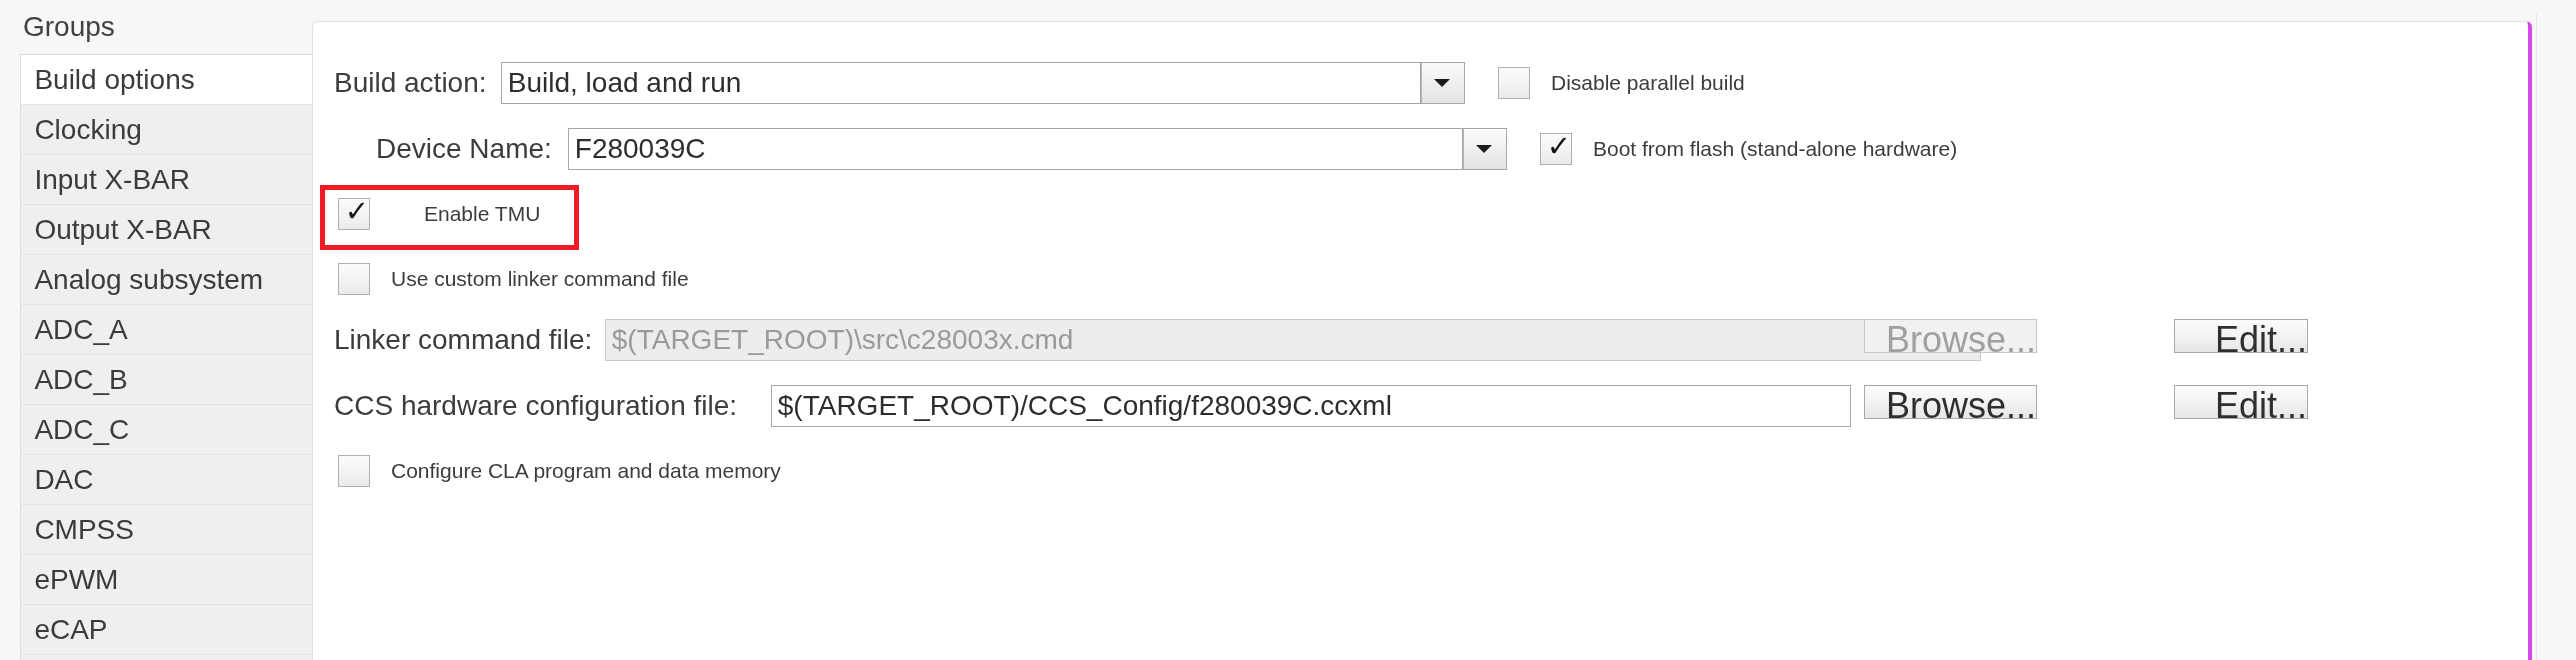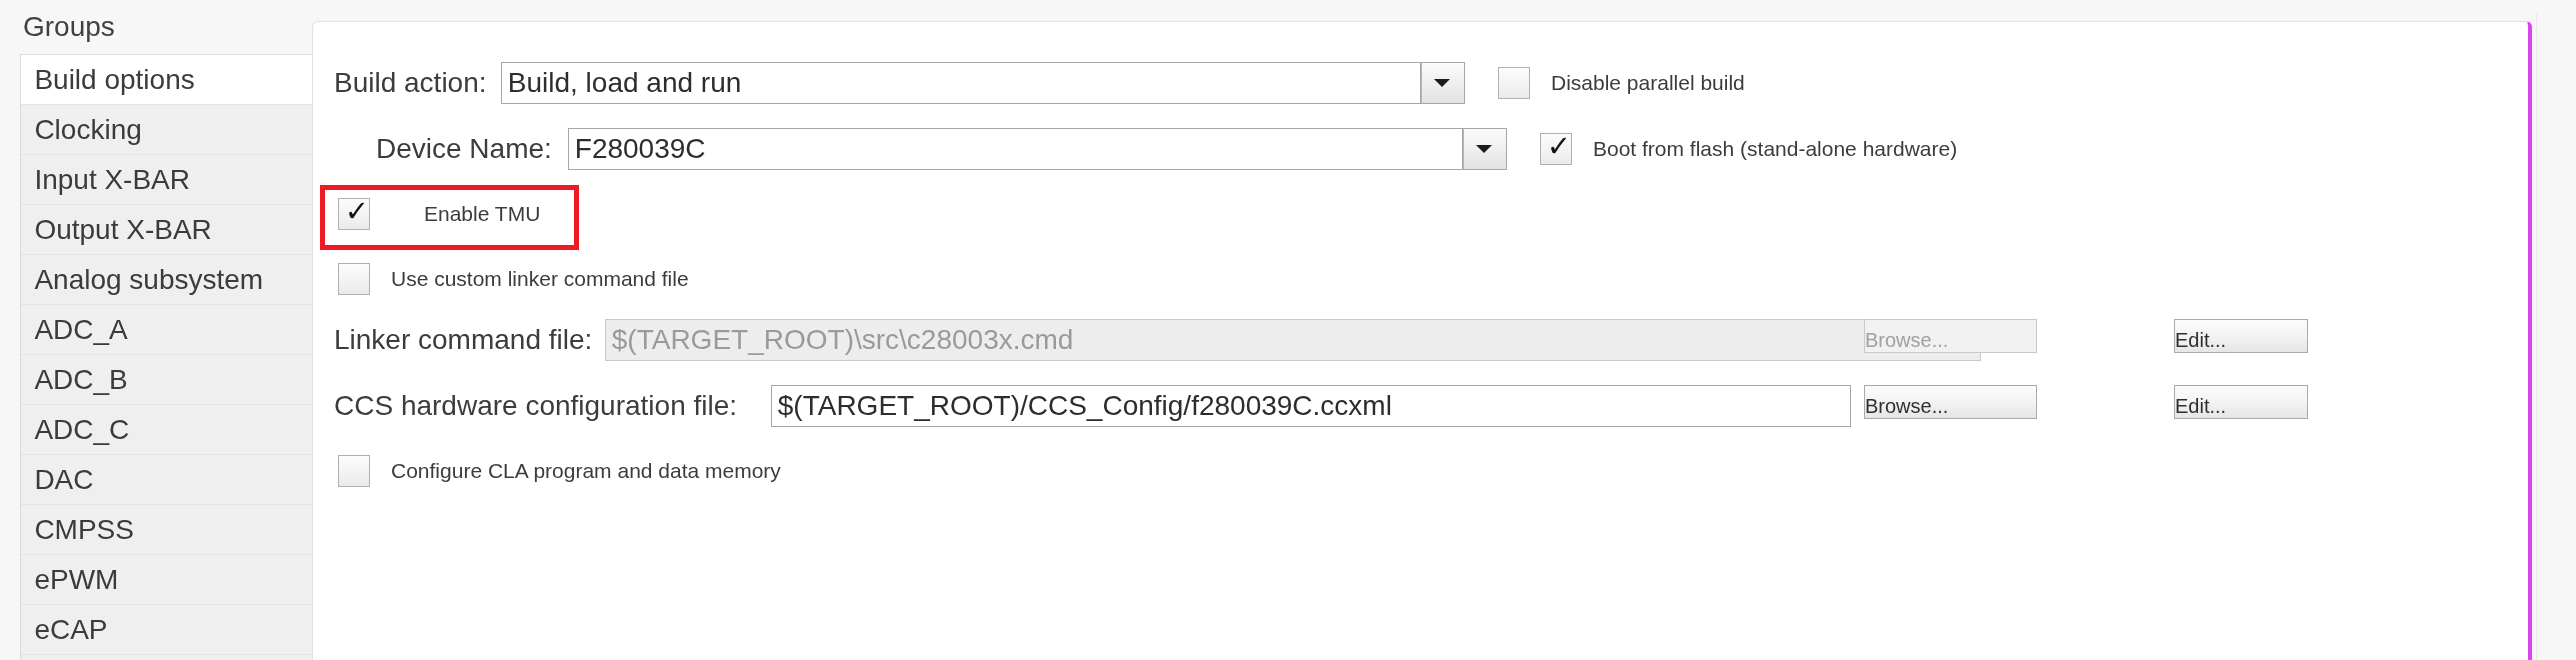--- a/index.html
+++ b/index.html
@@ -175,23 +175,23 @@
     white-space: nowrap;
   }
 
   
   .btn {
     position: absolute;
     height: 34px;
     box-sizing: border-box;
     background: linear-gradient(to bottom, #fcfcfc 0%, #f4f4f4 45%, #e6e6e6 100%);
     border: 1px solid #a9a9a9;
-    font-size: 20px;
+    font-size: 36px;
     line-height: 40px;
-    text-align: left;
+    text-align: right;
     color: #2f2f2f;
     white-space: nowrap;
   }
   .btn.disabled {
     background: #f1f1f1;
     border: 1px solid #c8c8c8;
     color: #a0a0a0;
   }
 
   

